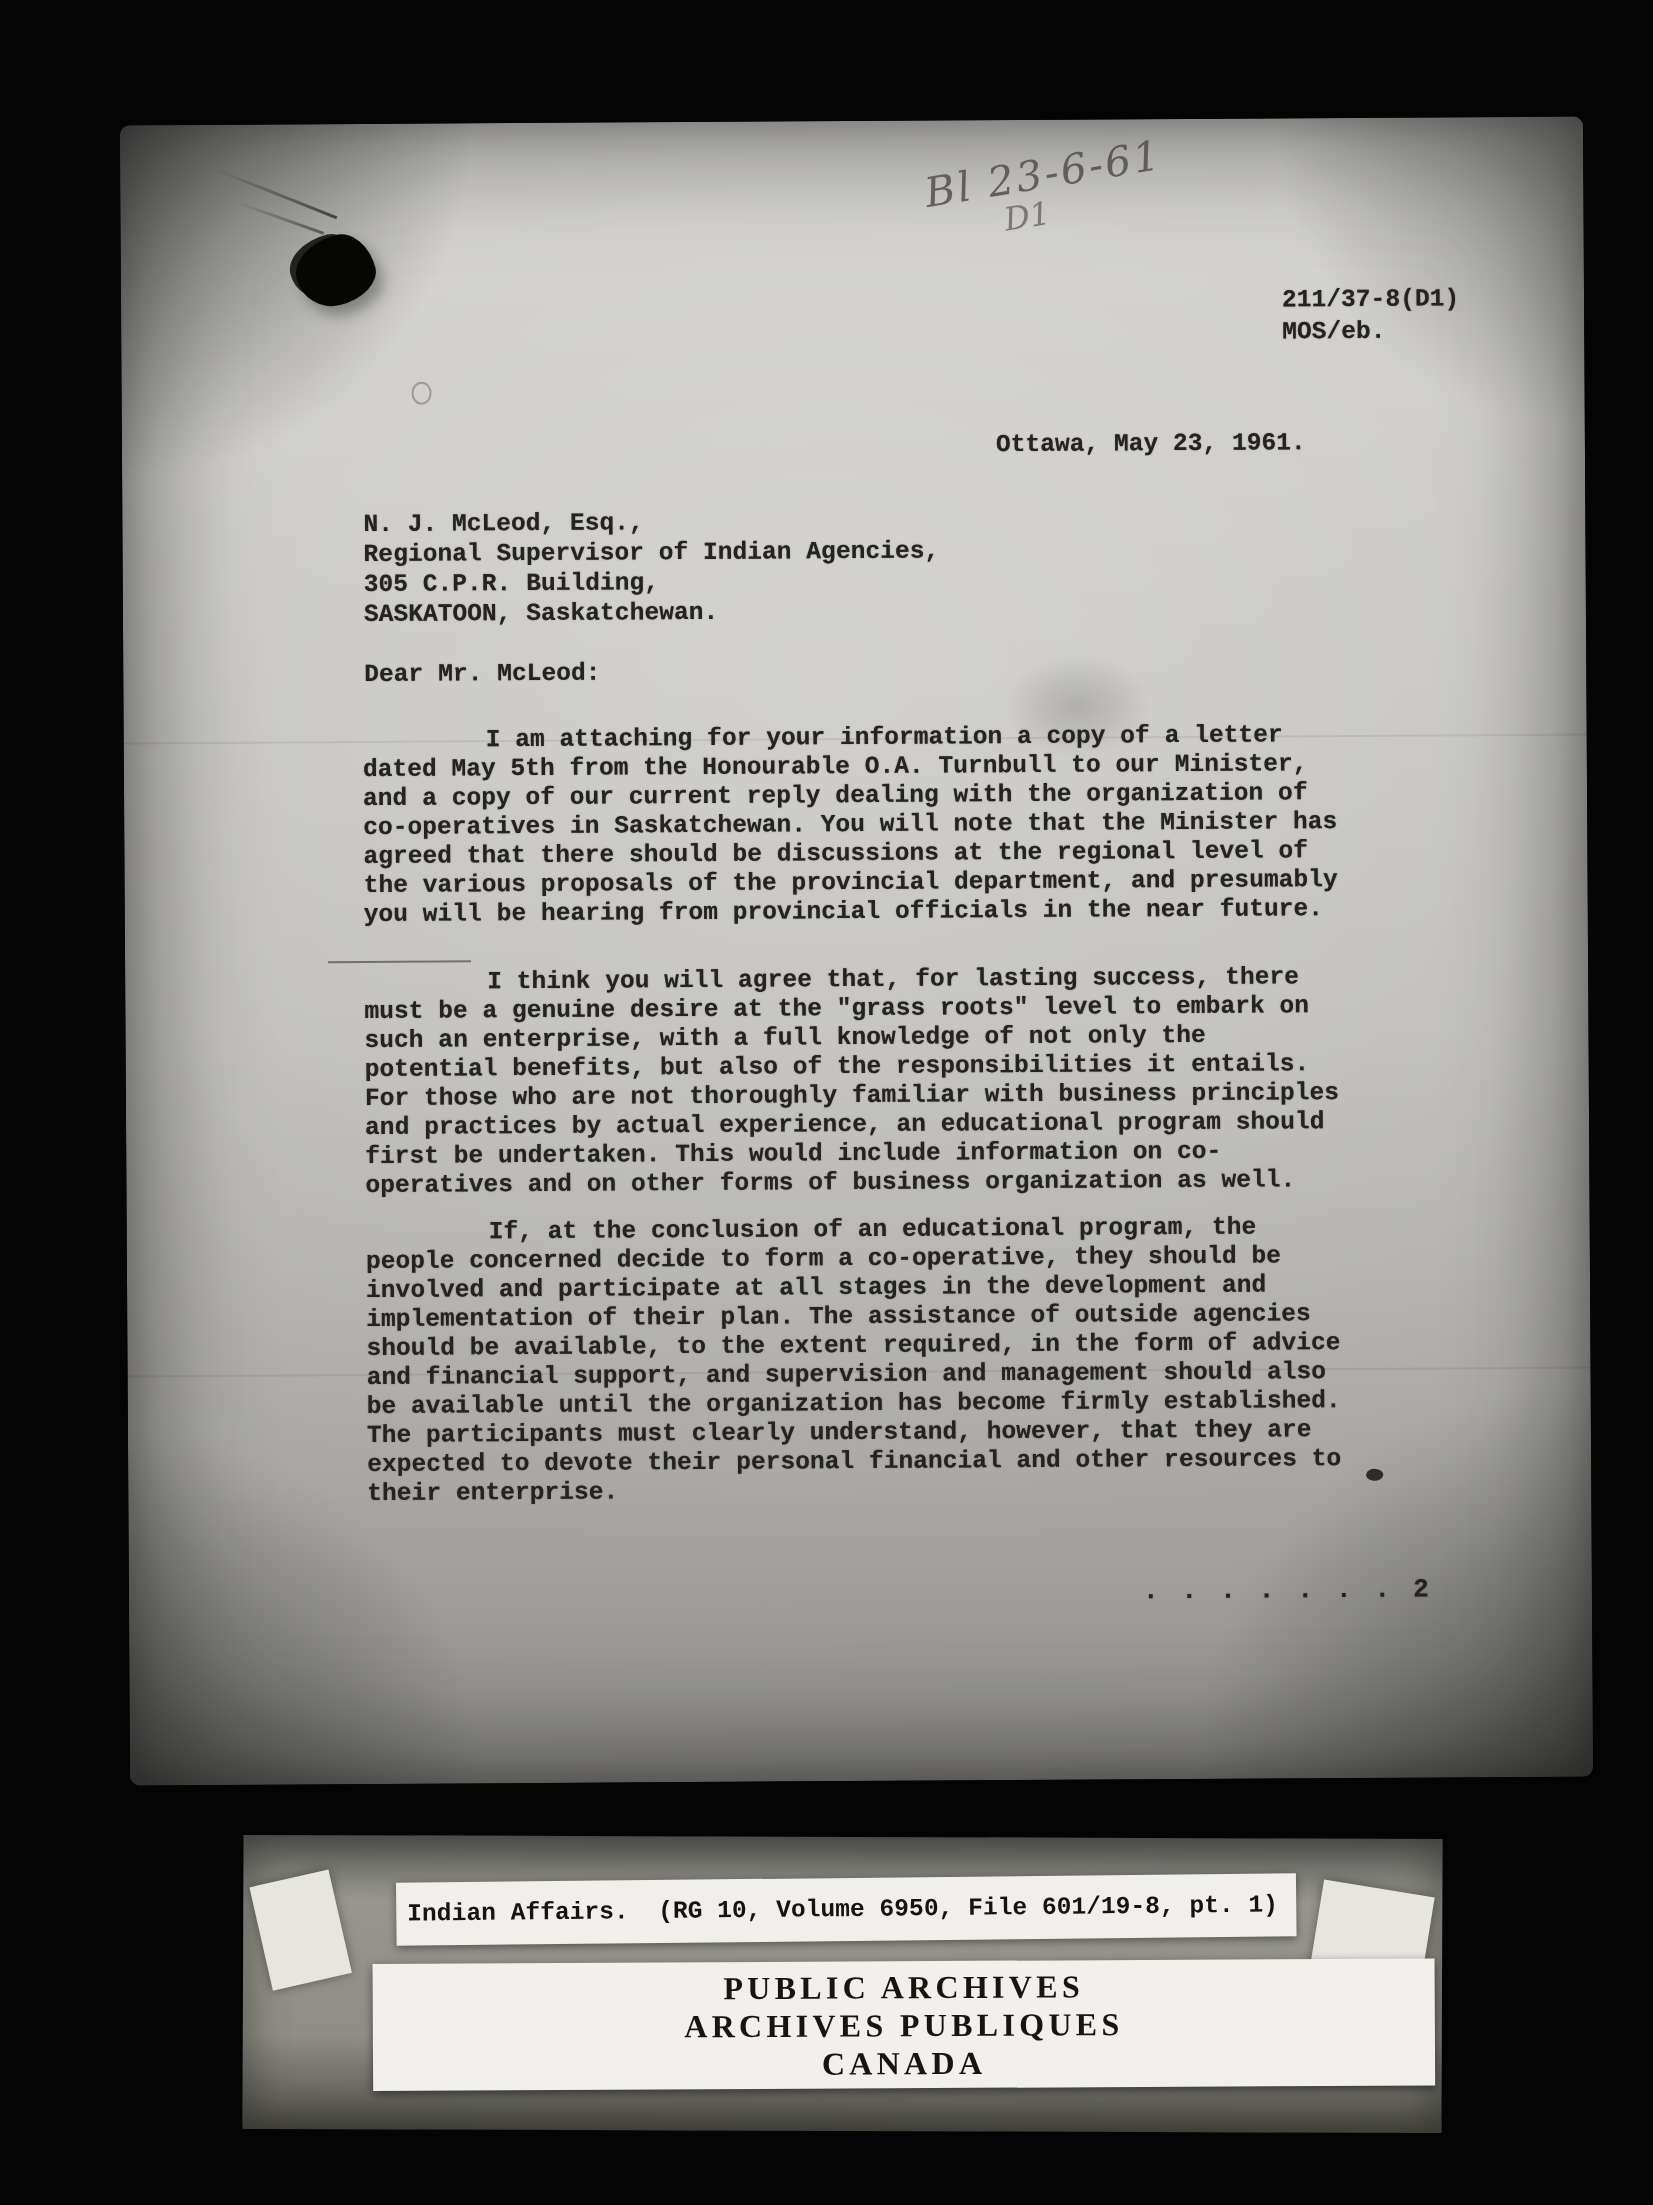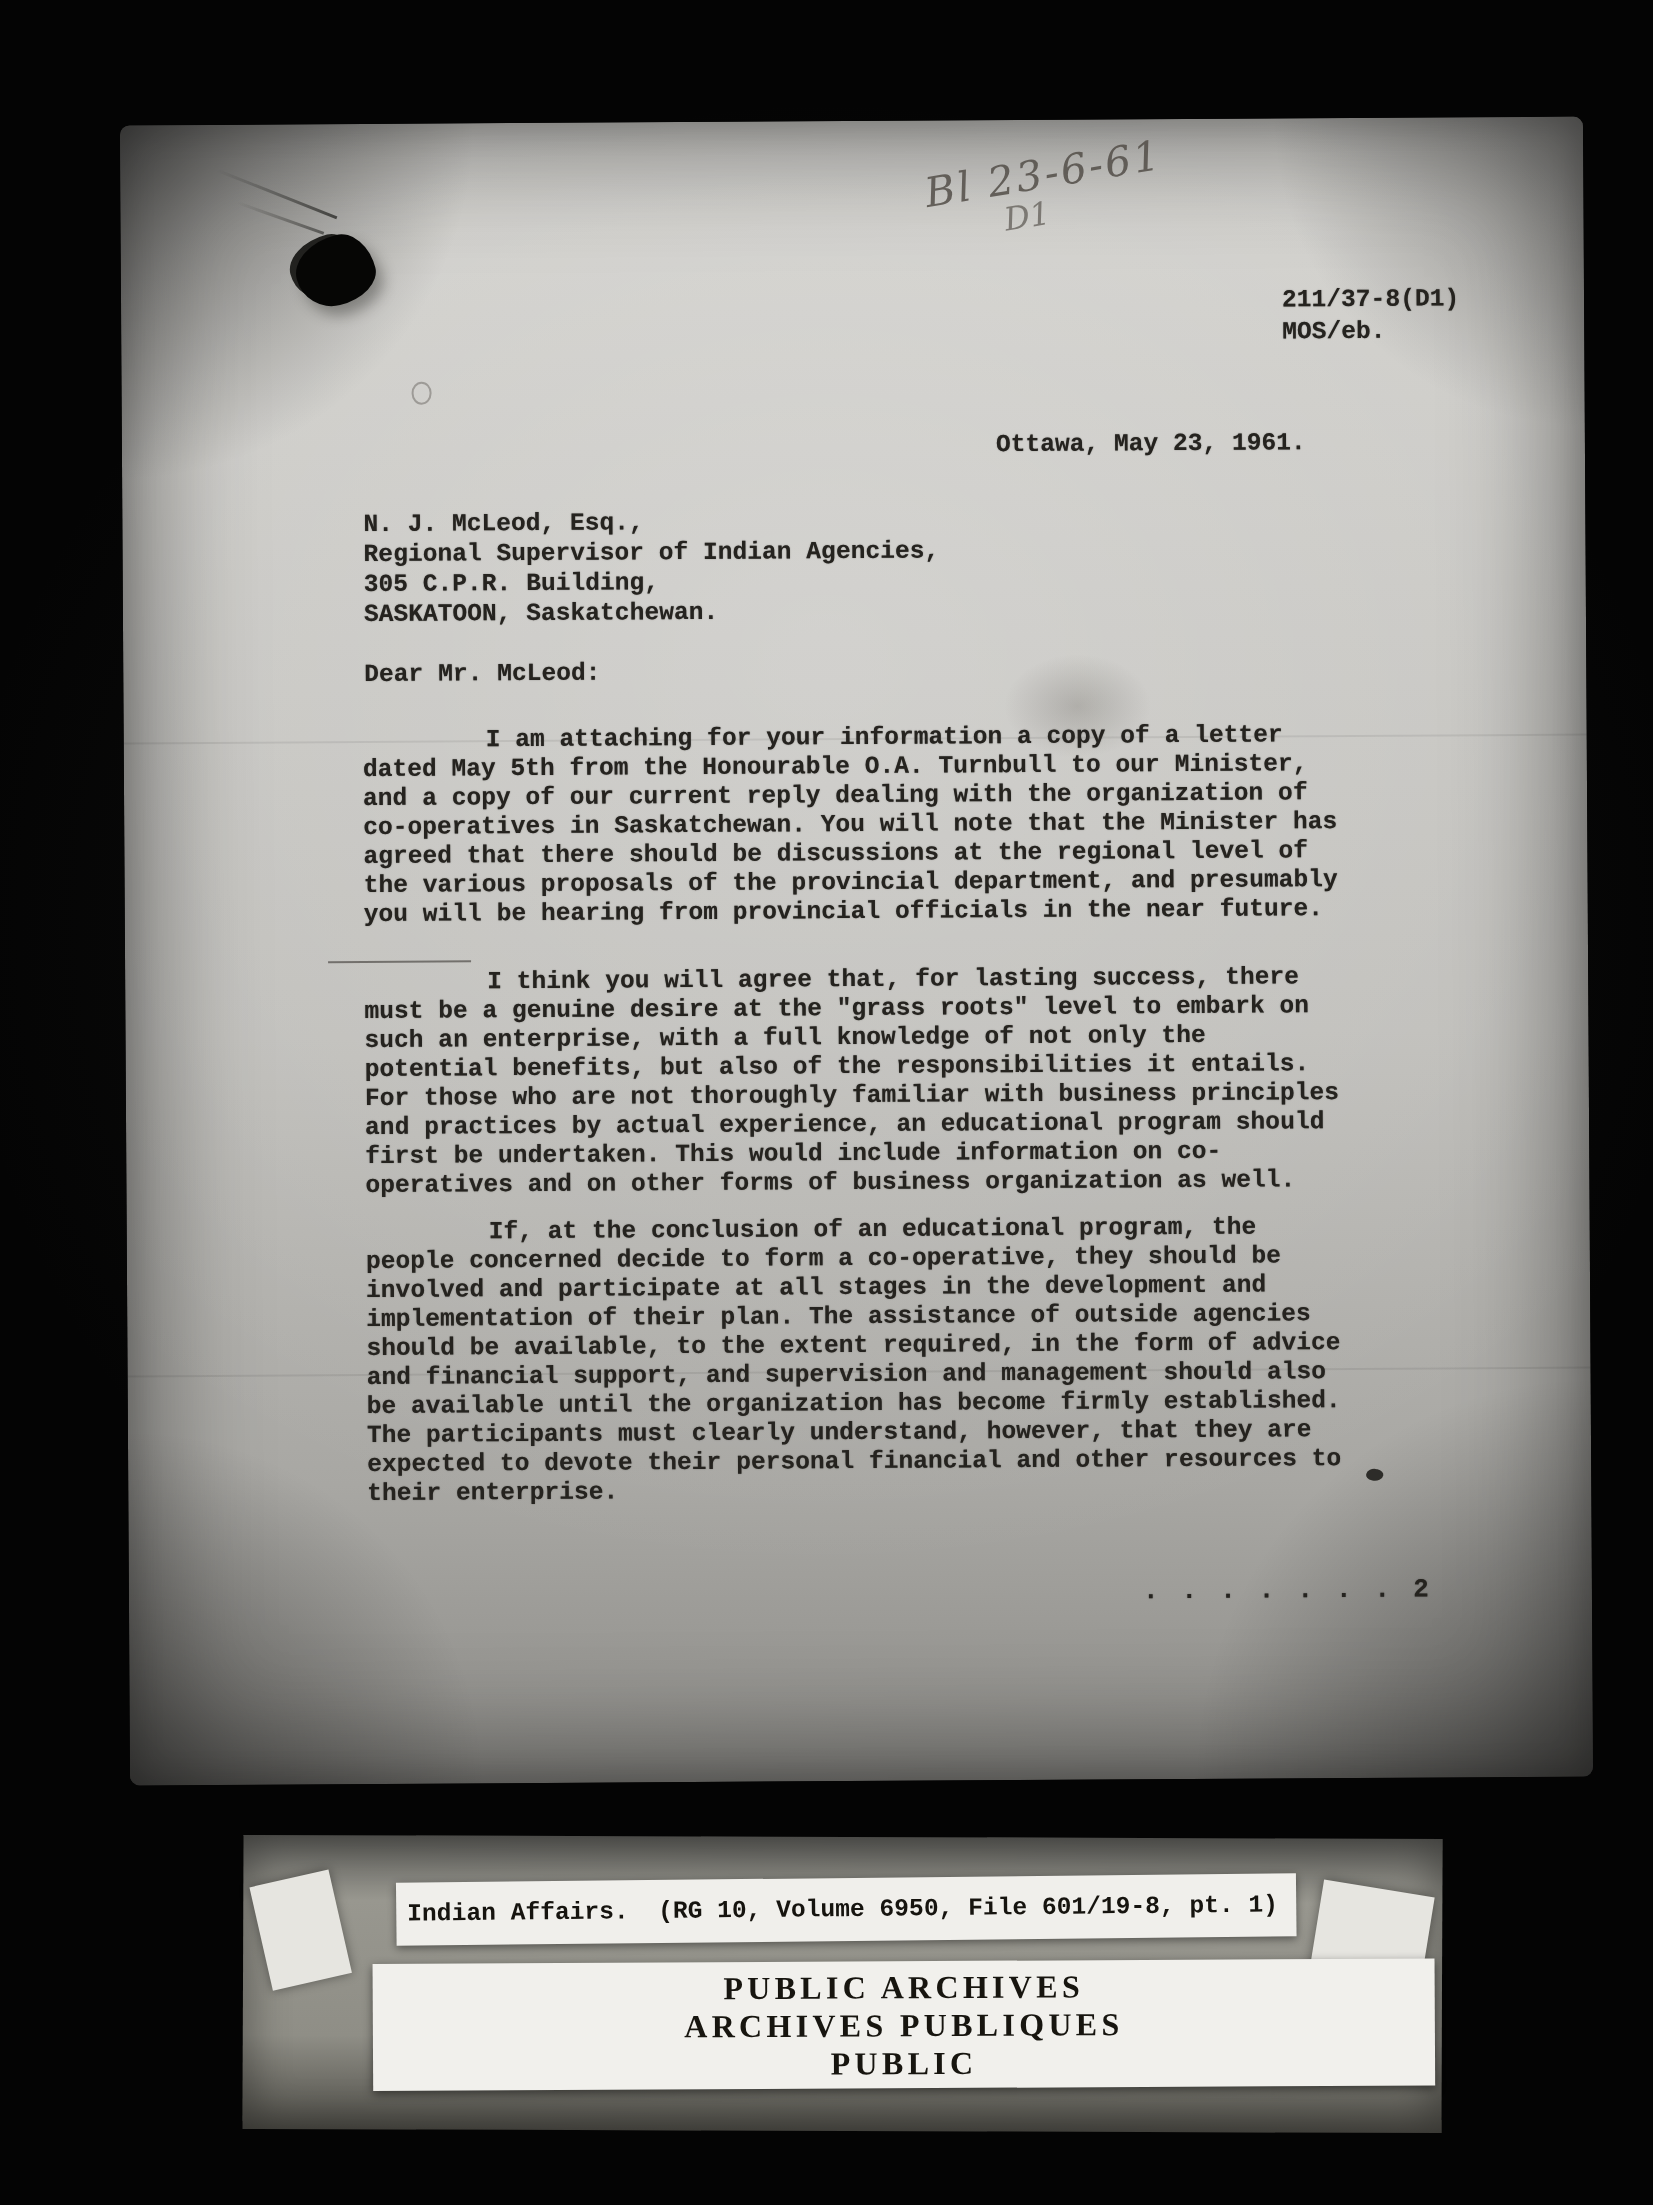--- a/index.html
+++ b/index.html
@@ -132,18 +132,18 @@
     <div class="corner-tab tab-left"></div>
     <div class="corner-tab tab-right"></div>
 
     <div class="label-ref">
       <span>Indian Affairs.  (RG 10, Volume 6950, File 601/19-8, pt. 1)</span>
     </div>
 
     <div class="label-archives">
       <div>PUBLIC ARCHIVES</div>
       <div>ARCHIVES PUBLIQUES</div>
-      <div>PUBLIC</div>
+      <div>CANADA</div>
     </div>
   </div>
 
 </div>
 
 
 </body></html>

